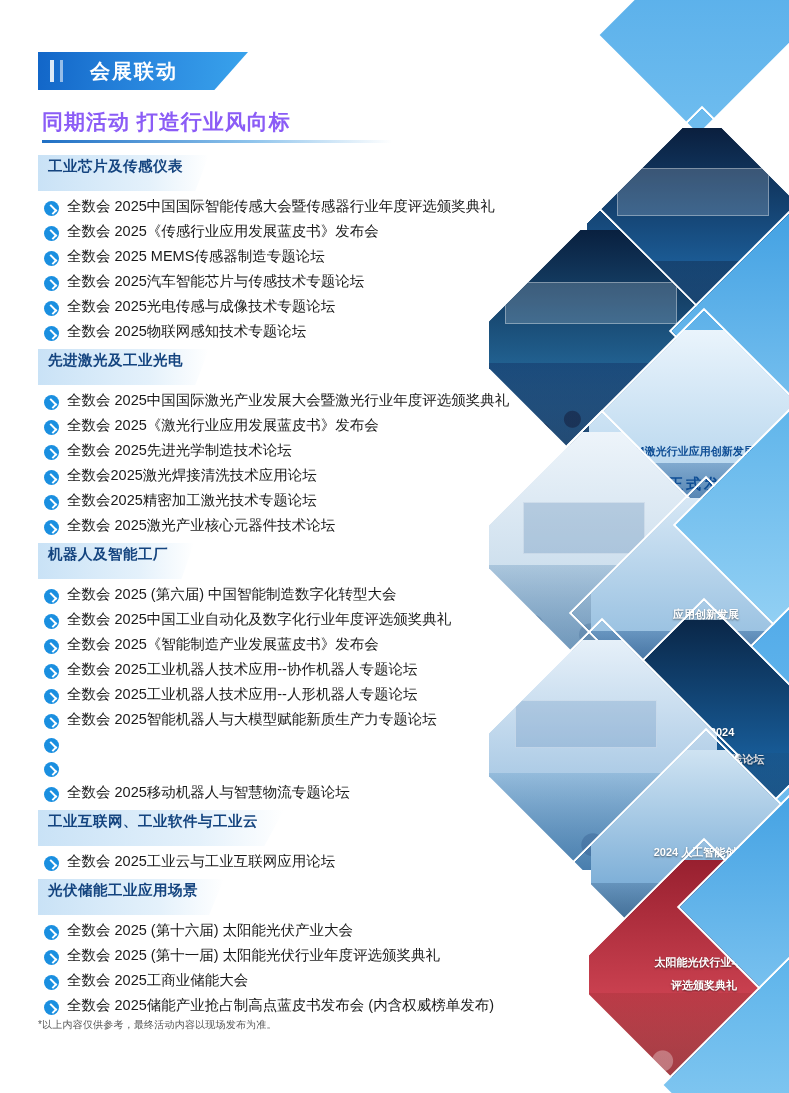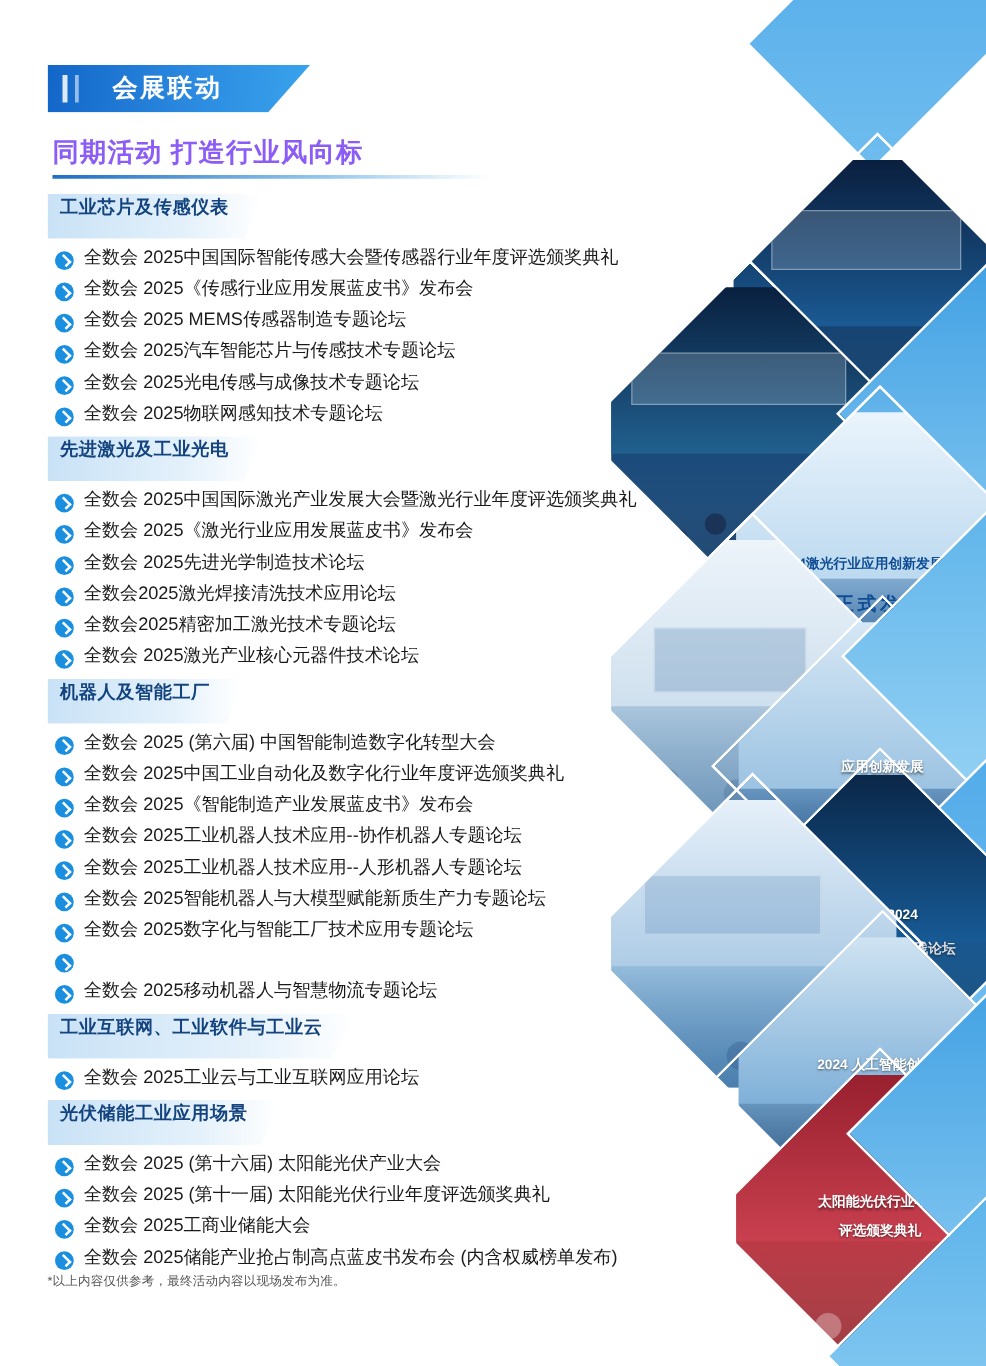--- a/index.html
+++ b/index.html
@@ -110,21 +110,21 @@
   .section-head span {
     font-size: 14.5px;
     font-weight: bold;
     color: #14447f;
     line-height: 22px;
     letter-spacing: .5px;
   }
 
   .item {
     display: flex;
-    align-items: center;
+    align-items: flex-end;
     margin: 0 0 2px 0;
     padding: 2px 0;
   }
   .bullet {
     flex: 0 0 auto;
     width: 15px;
     height: 15px;
     margin: 3px 8px 0 6px;
     border-radius: 50%;
     background: #1a8fe0;
@@ -493,21 +493,20 @@
       <div class="item">
         <div class="bullet"></div>
         <div class="item-text">全数会 2025工业机器人技术应用--人形机器人专题论坛</div>
       </div>
       <div class="item">
         <div class="bullet"></div>
         <div class="item-text">全数会 2025智能机器人与大模型赋能新质生产力专题论坛</div>
       </div>
       <div class="item">
         <div class="bullet"></div>
-        <div class="item-text">全数会 2025数字化与智能工厂技术应用专题论坛</div>
       </div>
       <div class="item">
         <div class="bullet"></div>
       </div>
       <div class="item">
         <div class="bullet"></div>
         <div class="item-text">全数会 2025移动机器人与智慧物流专题论坛</div>
       </div>
     </div>
 

